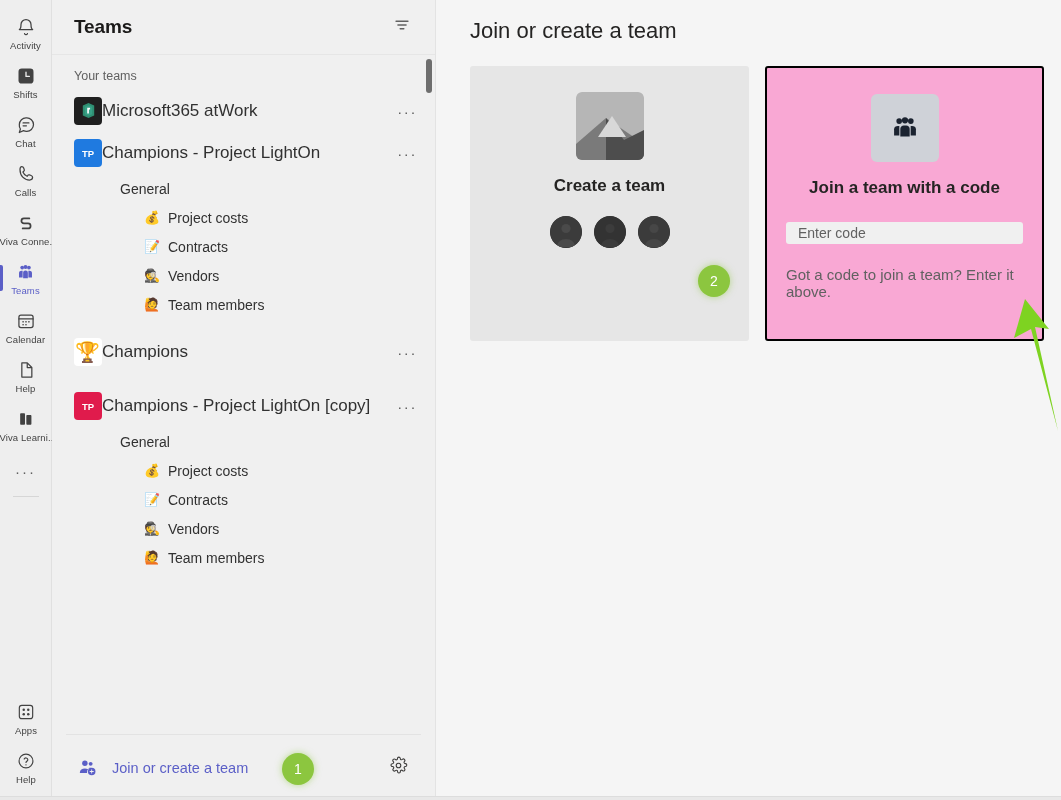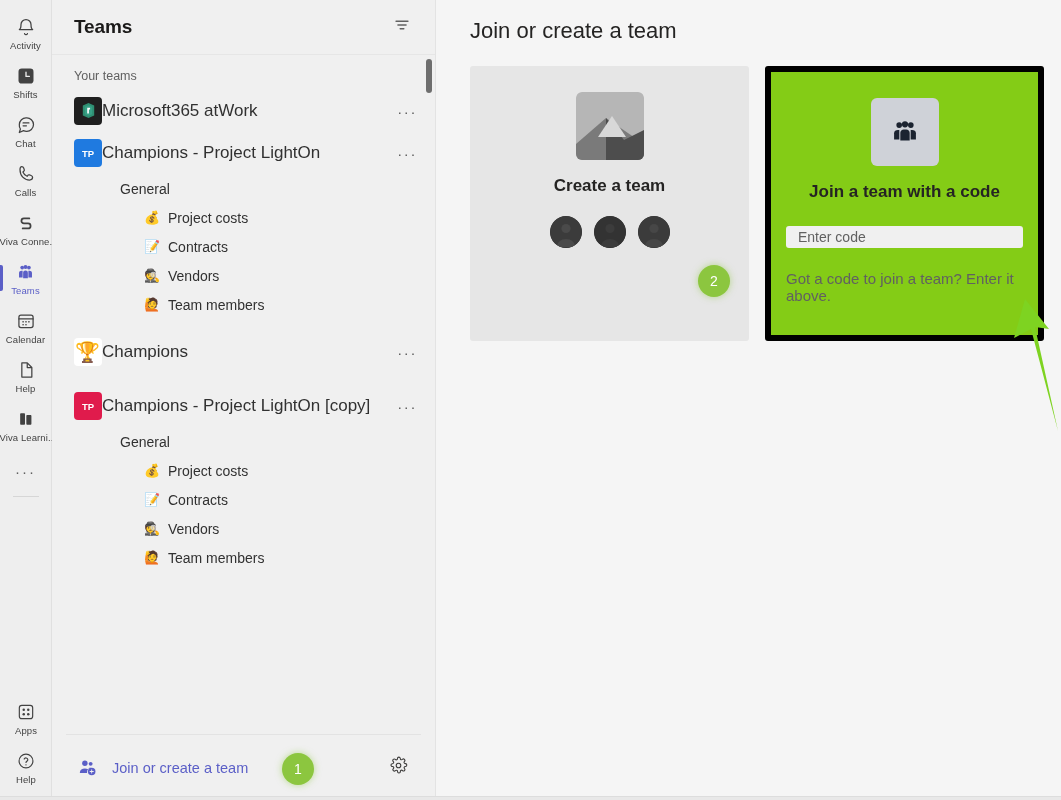--- a/index.html
+++ b/index.html
@@ -226,21 +226,21 @@
   .card {
     width: 279px;
     height: 275px;
     border-radius: 3px;
     display: flex;
     flex-direction: column;
     align-items: center;
     position: relative;
   }
   .card-create { background: #e6e6e6; }
-  .card-join { background: #84cc16; border: 6px solid #000000; }
+  .card-join { background: #f9a8d4; border: 2px solid #000000; }
   .card-thumb {
     width: 68px; height: 68px;
     border-radius: 6px;
     margin-top: 26px;
     overflow: hidden;
     display: flex; align-items: center; justify-content: center;
   }
   .card-thumb.join-thumb { background: #cfd2d8; }
   .card-heading {
     font-size: 17px;

